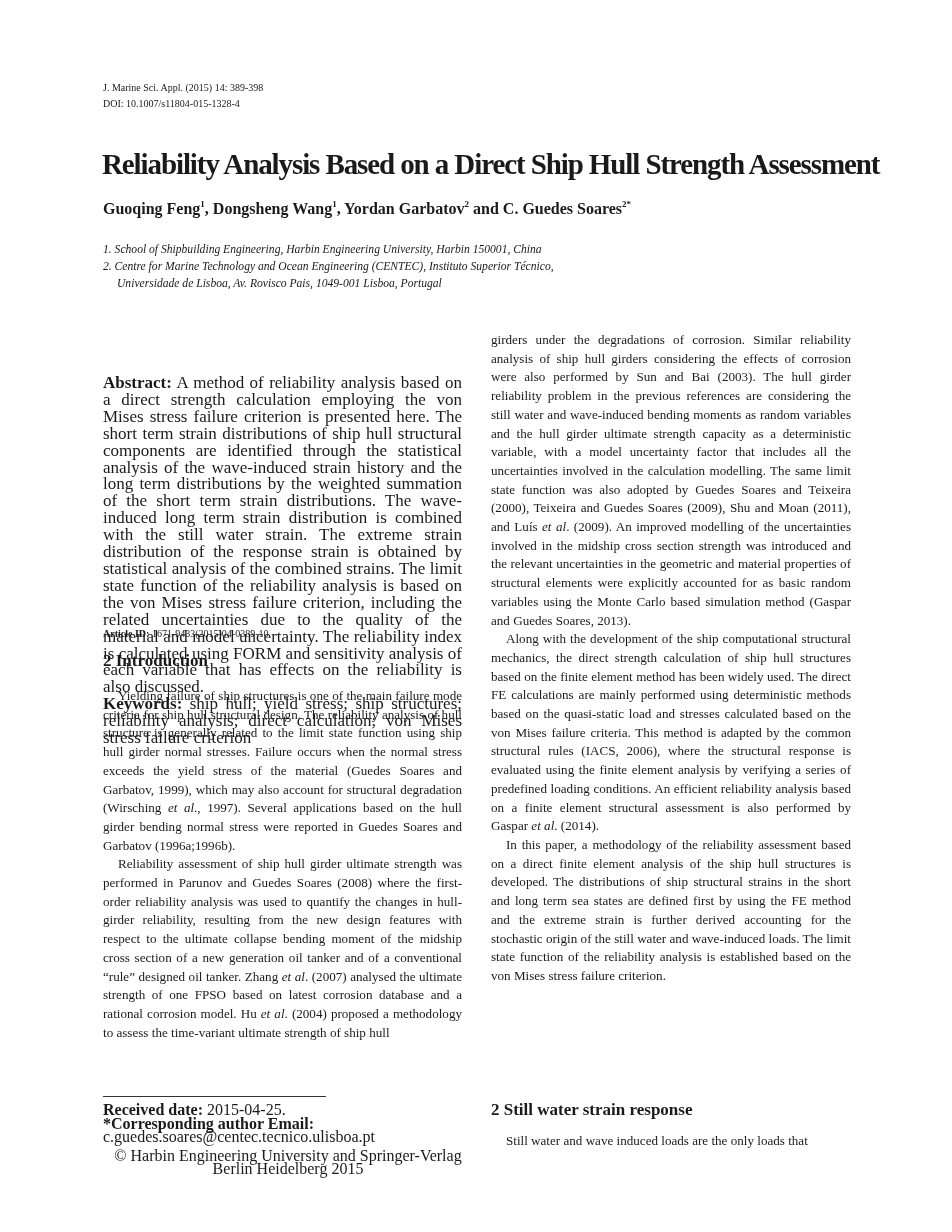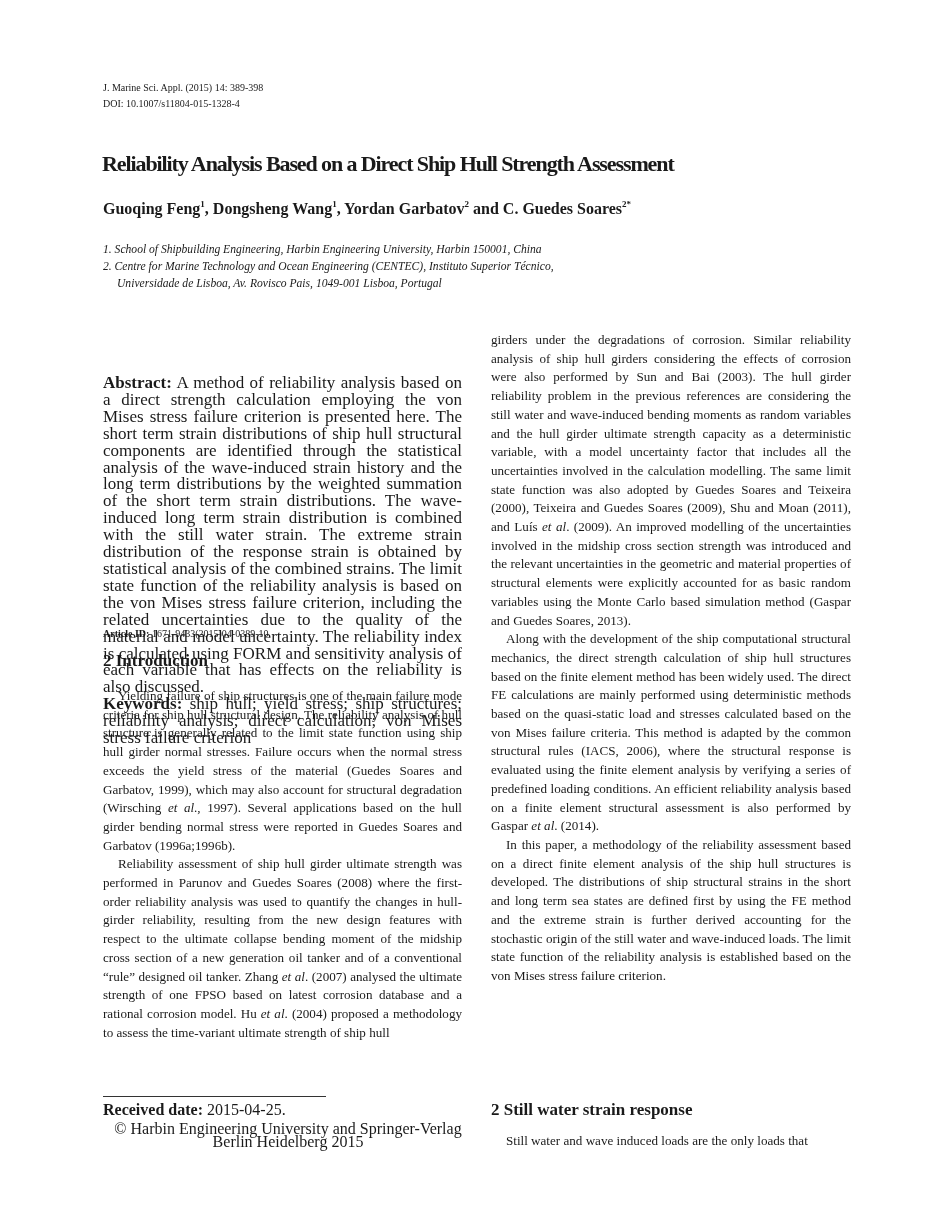--- a/index.html
+++ b/index.html
@@ -3,21 +3,21 @@
 <meta charset="utf-8">
 <style>
   html, body { margin: 0; padding: 0; background: #ffffff; }
   body {
     width: 952px; height: 1232px; position: relative; overflow: hidden;
     font-family: "Liberation Serif", "DejaVu Serif", serif; color: #1a1a1a;
   }
   .abs { position: absolute; }
   .journal { left: 103px; top: 80px; font-size: 10px; line-height: 16px; }
   .title {
-    left: 102px; top: 148px; width: 760px; font-size: 22px; font-weight: bold;
+    left: 102px; top: 148px; width: 760px; font-size: 29px; font-weight: bold;
     letter-spacing: -1.1px; line-height: 32px; white-space: nowrap;
   }
   .authors { left: 103px; top: 200px; font-size: 16px; font-weight: bold; white-space: nowrap; }
   .authors sup { font-size: 9px; vertical-align: 7px; line-height: 0; }
   .affils { left: 103px; top: 241px; font-size: 11.6px; font-style: italic; line-height: 17px; }
   .affils .indent { padding-left: 14px; }
   .col { position: absolute; text-align: justify; }
   .col-left { left: 103px; width: 359px; }
   .col-right { left: 491px; width: 360px; }
   .abstract { top: 332px; font-size: 17px; line-height: 16.9px; margin-top: 43px; }
@@ -80,14 +80,15 @@
 
 <h2 class="sec" style="left:491px; top:1099px;">2 Still water strain response</h2>
 
 <div class="col col-right body-text rightcol2">
   <p>Still water and wave induced loads are the only loads that</p>
 </div>
 
 <div class="abs foot-rule"></div>
 <div class="abs footnotes">
   <div><span class="fl">Received date:</span><span> 2015-04-25.</span></div>
+  <div><span class="fl">*Corresponding author Email:</span><span> c.guedes.soares@centec.tecnico.ulisboa.pt</span></div>
   <div class="copyright">© Harbin Engineering University and Springer-Verlag Berlin Heidelberg 2015</div>
 </div>
 
 </body></html>

